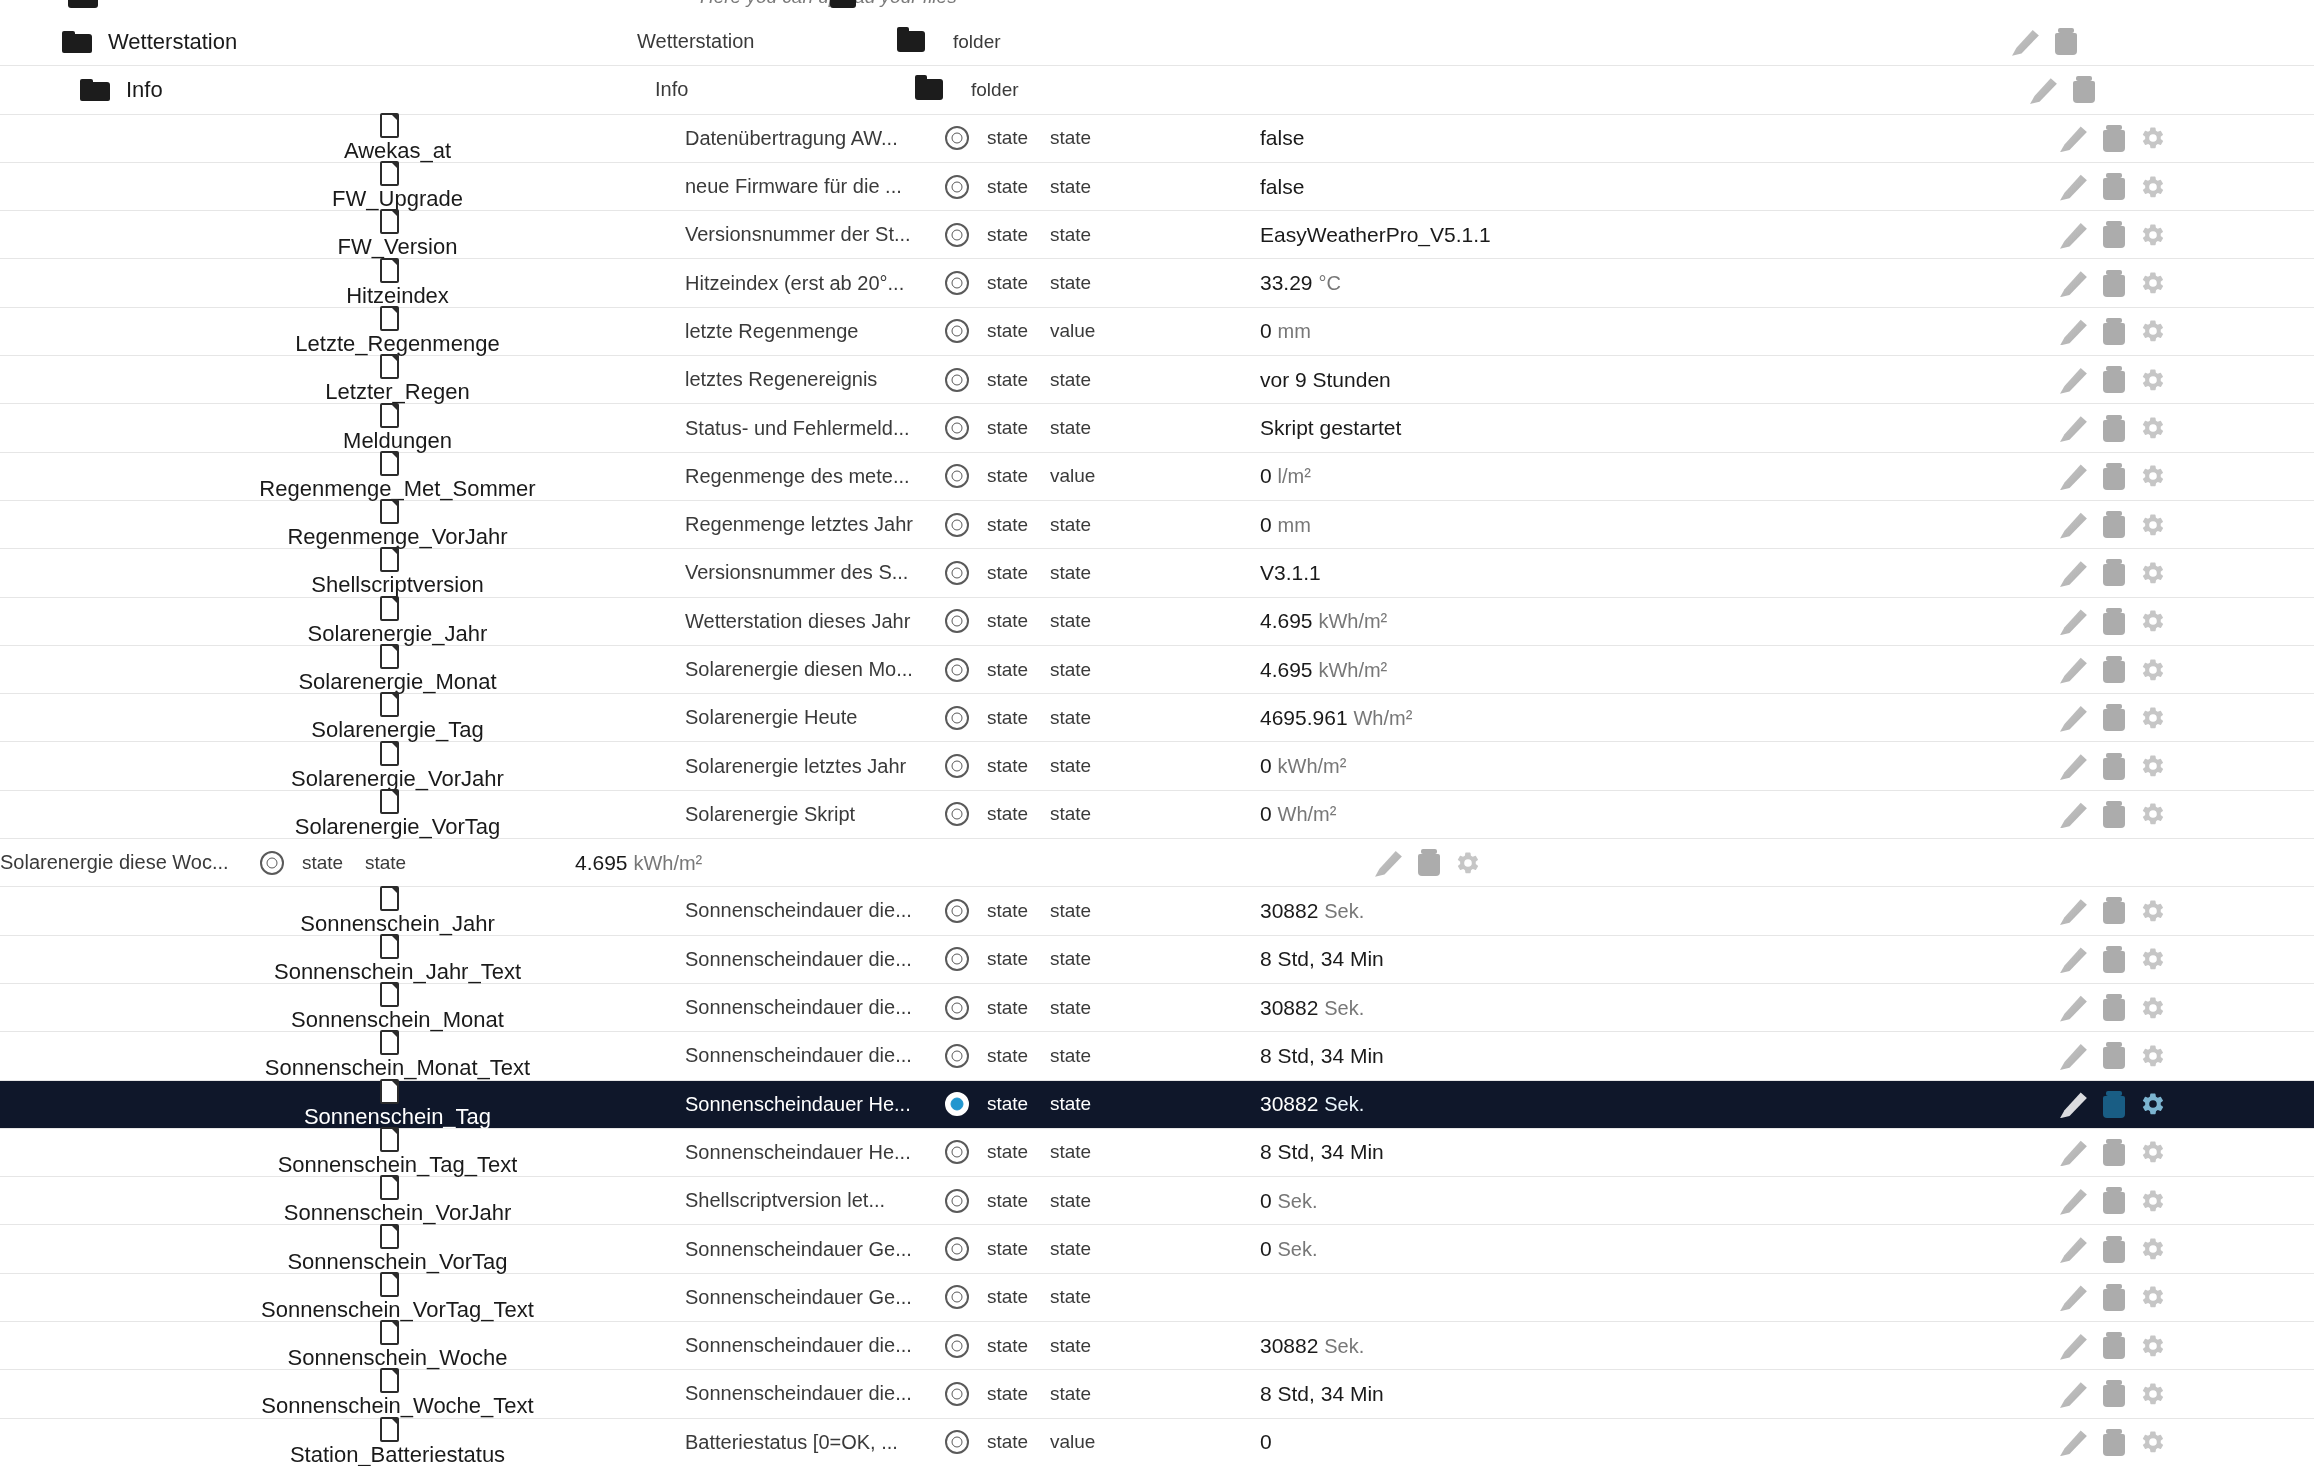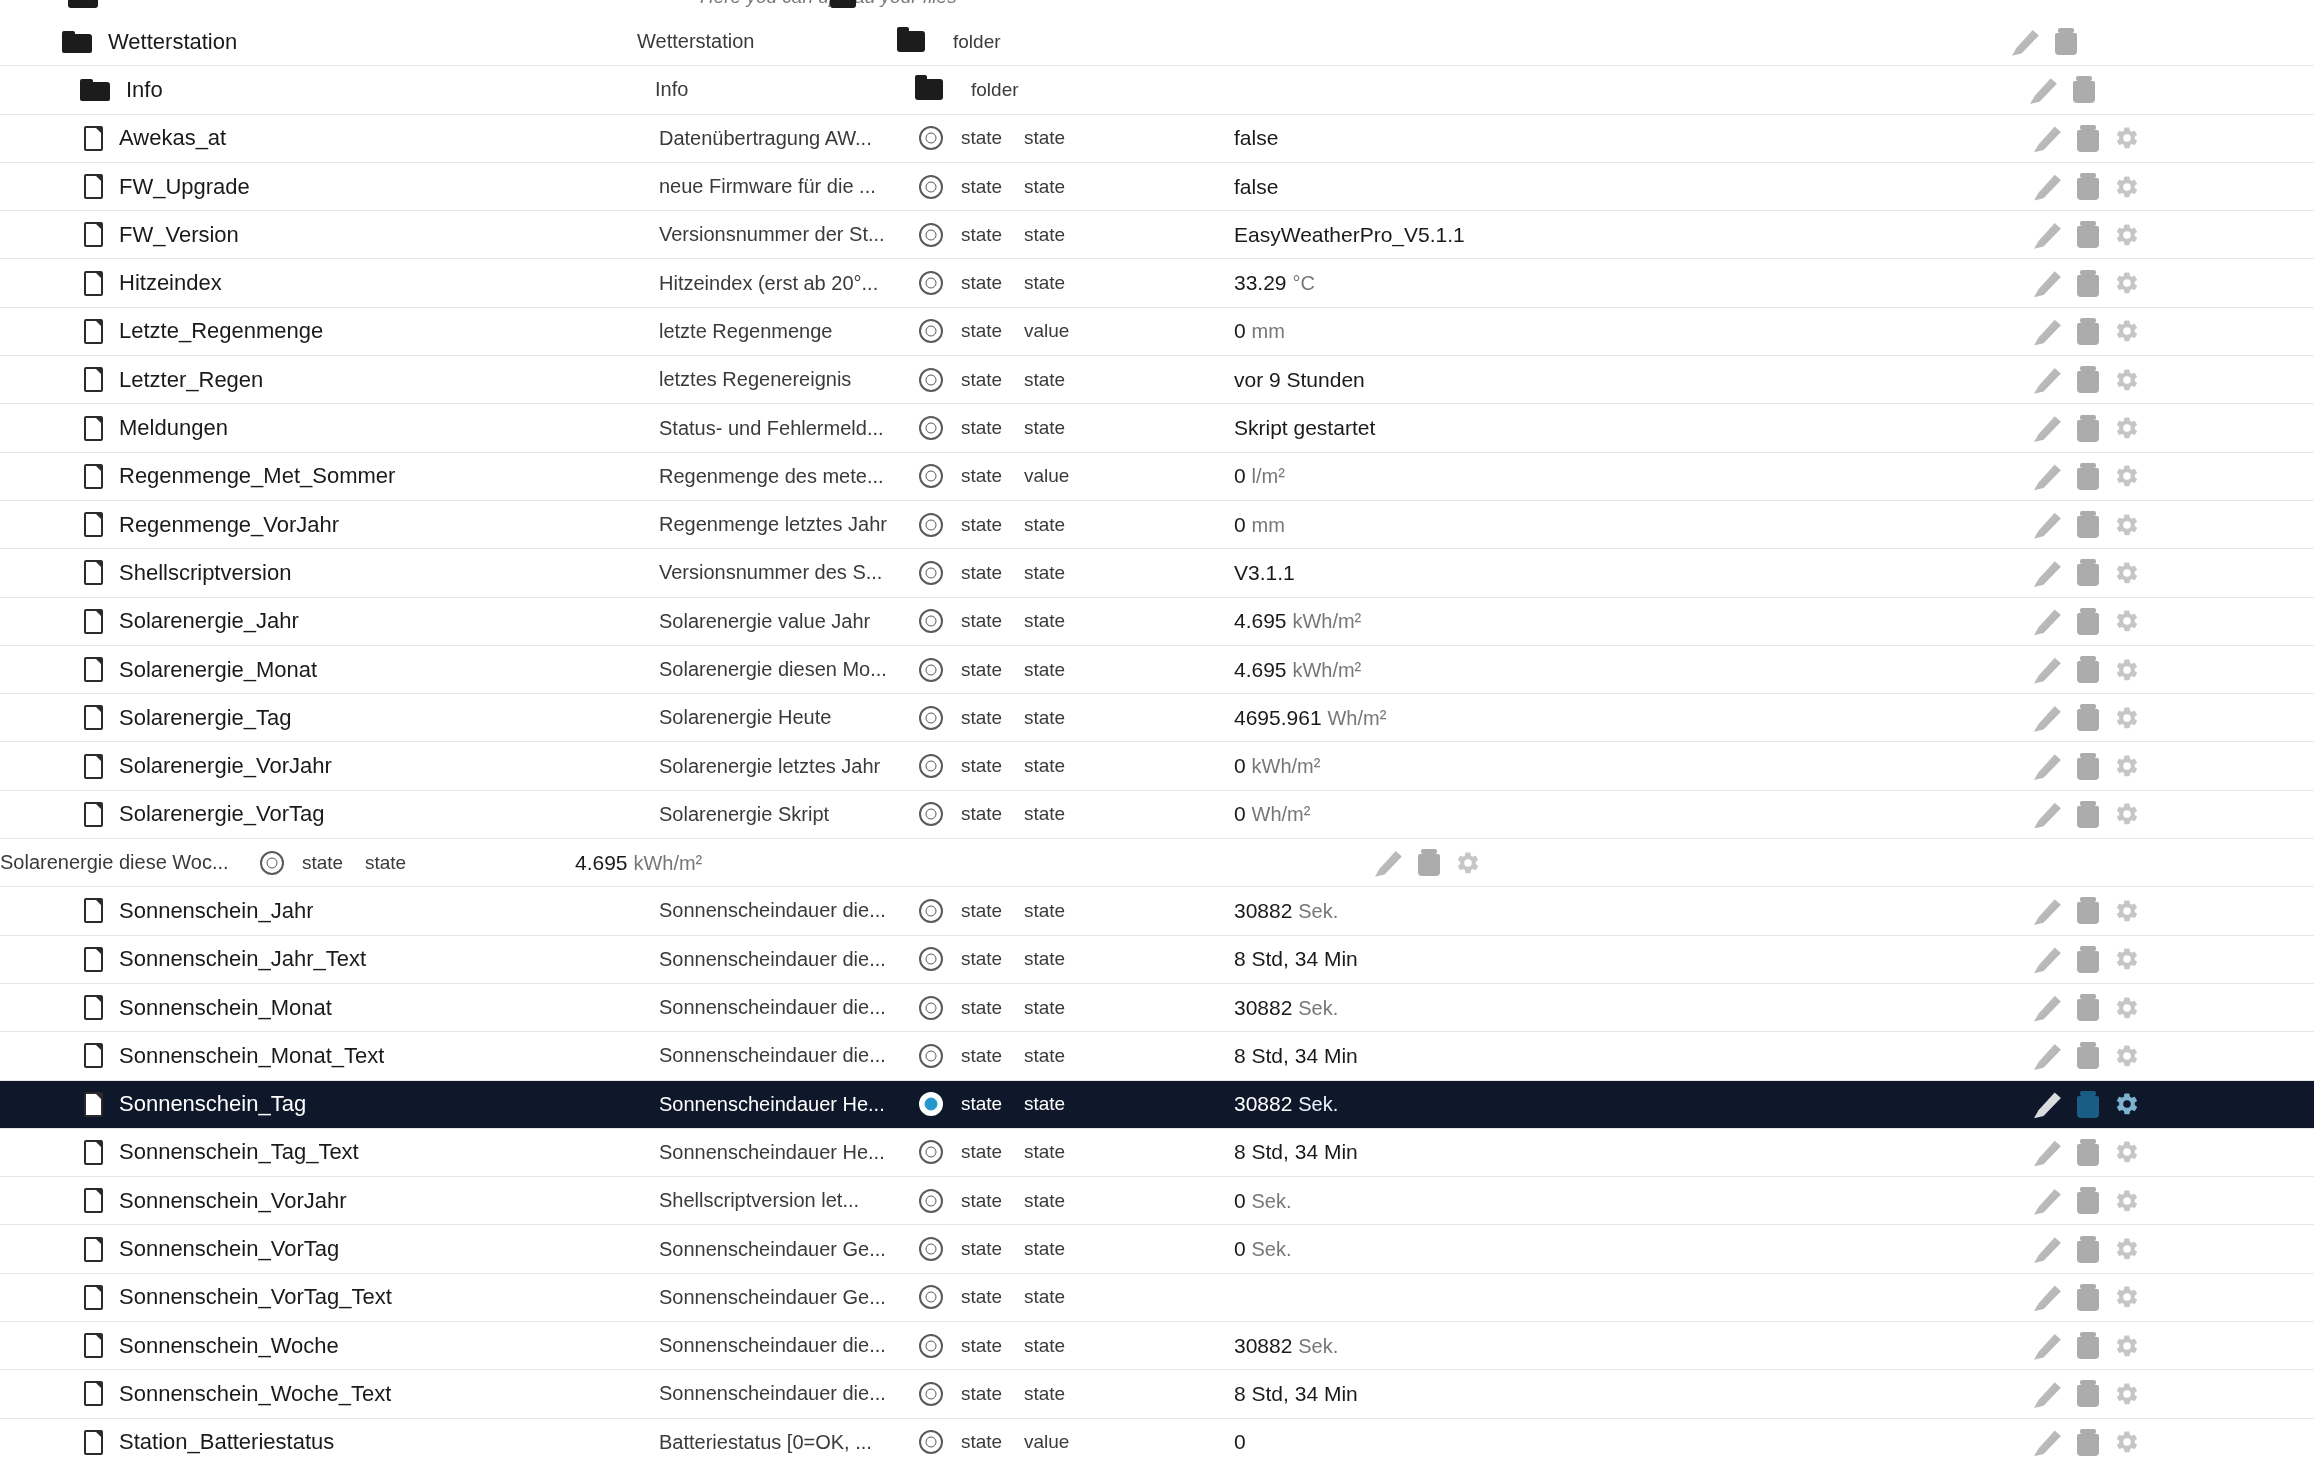--- a/index.html
+++ b/index.html
@@ -126,21 +126,21 @@
     flex: 1 1 auto;
     display: flex;
     align-items: center;
     gap: 14px;
     padding-left: 405px;
   }
 
   
   .indent-1 { padding-left: 62px; }
   .indent-2 { padding-left: 80px; }
-  .indent-3 { padding-left: 84px; }
+  .indent-3 { padding-left: 110px; flex-direction: column; }
 
   .folder-icon {
     width: 30px;
     height: 22px;
     margin-right: 16px;
     position: relative;
     flex: 0 0 auto;
   }
   .folder-icon::before {
     content: "";
@@ -546,21 +546,21 @@
             <path d="M19.1 12.9a7 7 0 0 0 .1-1 7 7 0 0 0-.1-1l2-1.6a.5.5 0 0 0 .1-.6l-1.9-3.2a.5.5 0 0 0-.6-.2l-2.3.9a7 7 0 0 0-1.7-1l-.4-2.4a.5.5 0 0 0-.5-.4h-3.8a.5.5 0 0 0-.5.4l-.4 2.4a7 7 0 0 0-1.7 1l-2.3-.9a.5.5 0 0 0-.6.2L2.7 8.7a.5.5 0 0 0 .1.6l2 1.6a7 7 0 0 0 0 2l-2 1.6a.5.5 0 0 0-.1.6l1.9 3.2a.5.5 0 0 0 .6.2l2.3-.9a7 7 0 0 0 1.7 1l.4 2.4a.5.5 0 0 0 .5.4h3.8a.5.5 0 0 0 .5-.4l.4-2.4a7 7 0 0 0 1.7-1l2.3.9a.5.5 0 0 0 .6-.2l1.9-3.2a.5.5 0 0 0-.1-.6zM12 15.5A3.5 3.5 0 1 1 15.5 12 3.5 3.5 0 0 1 12 15.5z"></path>
           </svg>
         </span>
       </div>
     </div>
     <div class="row">
       <div class="col-name indent-3">
         <span class="file-icon"></span>
         <span class="name-text">Solarenergie_Jahr</span>
       </div>
-      <div class="col-desc">Solarenergie value Jahr</div>
+      <div class="col-desc">Wetterstation dieses Jahr</div>
       <div class="col-role">
         <span class="state-dot"></span>
         <span>state</span>
       </div>
       <div class="col-type">state</div>
       <div class="col-value"><span>4.695</span> <span class="unit">kWh/m²</span></div>
       <div class="col-actions">
         <span class="icon-btn ic-pencil"></span>
         <span class="icon-btn ic-trash"></span>
         <span class="icon-btn ic-gear">

